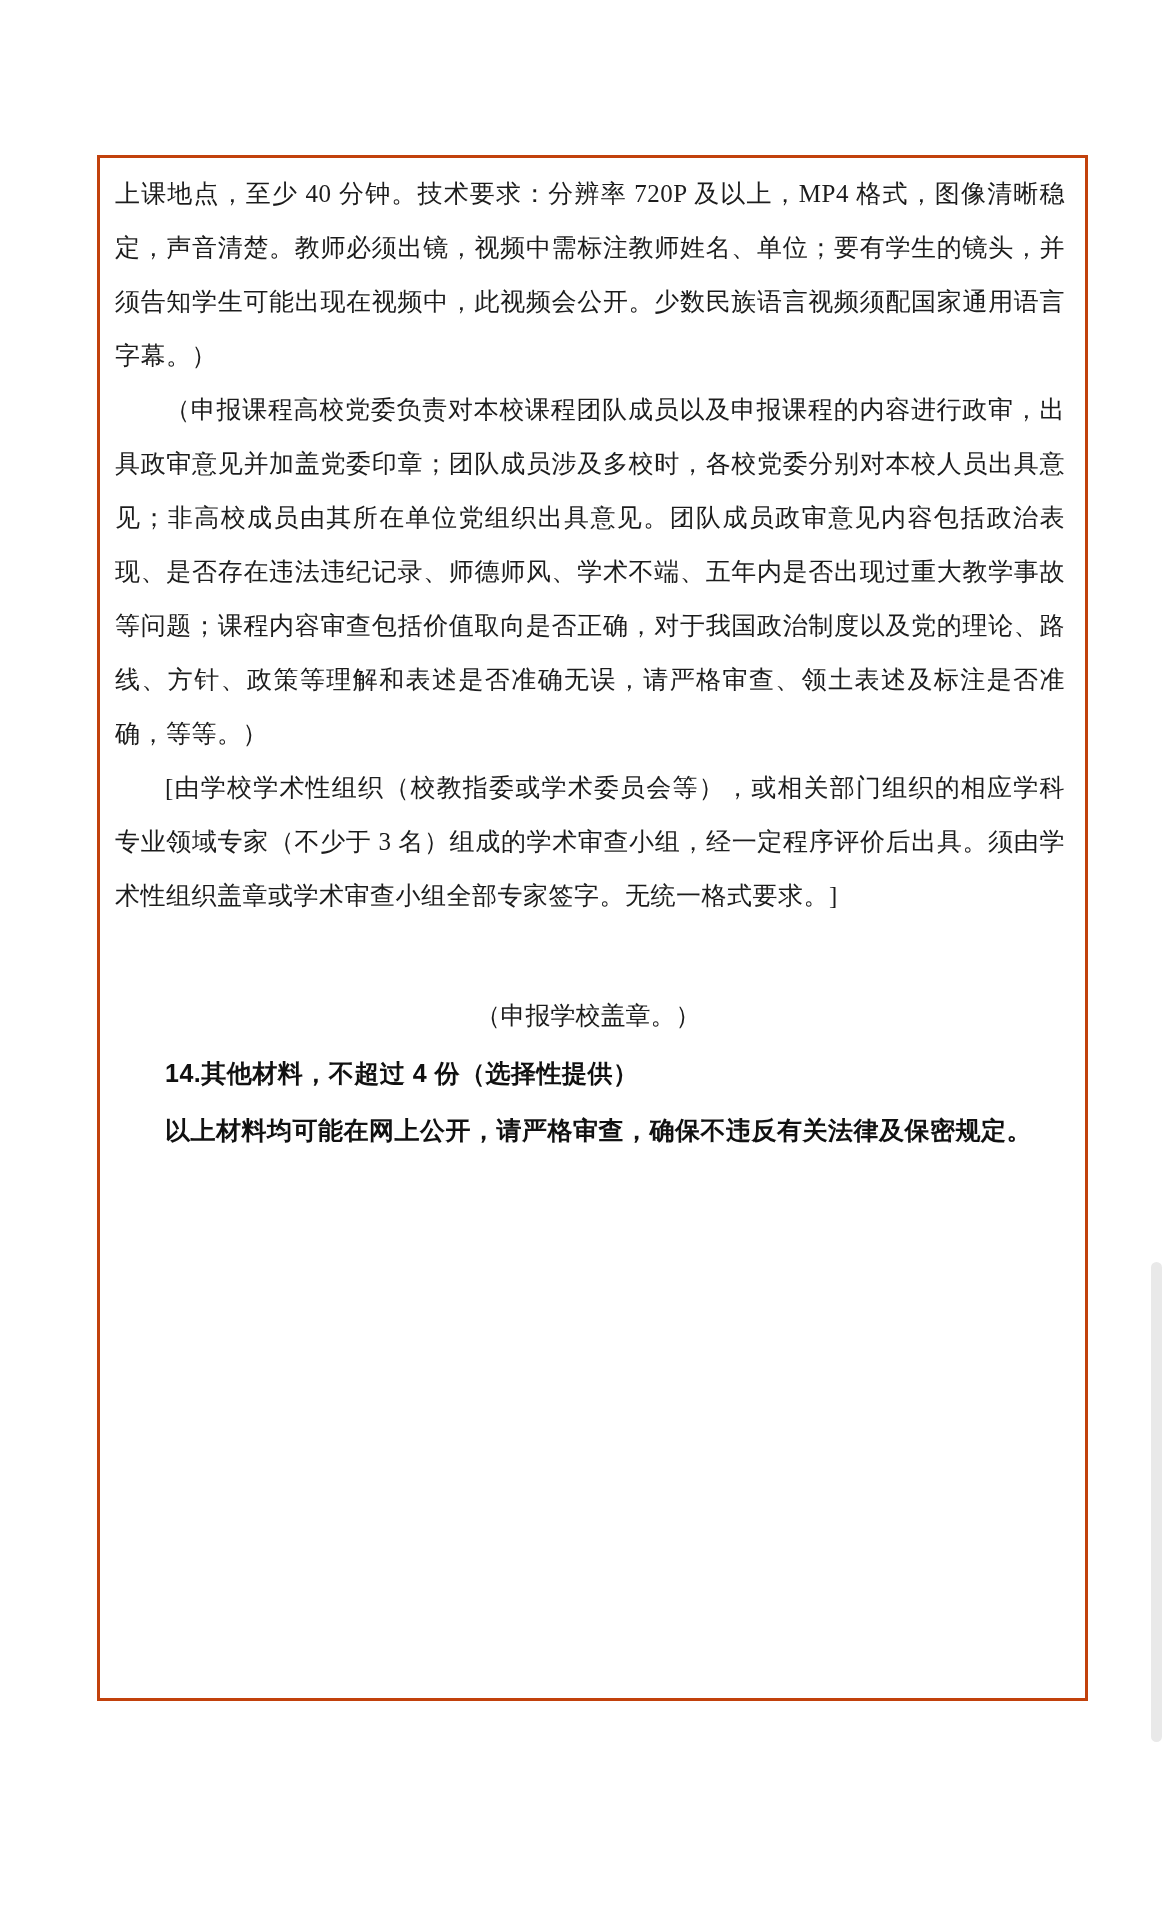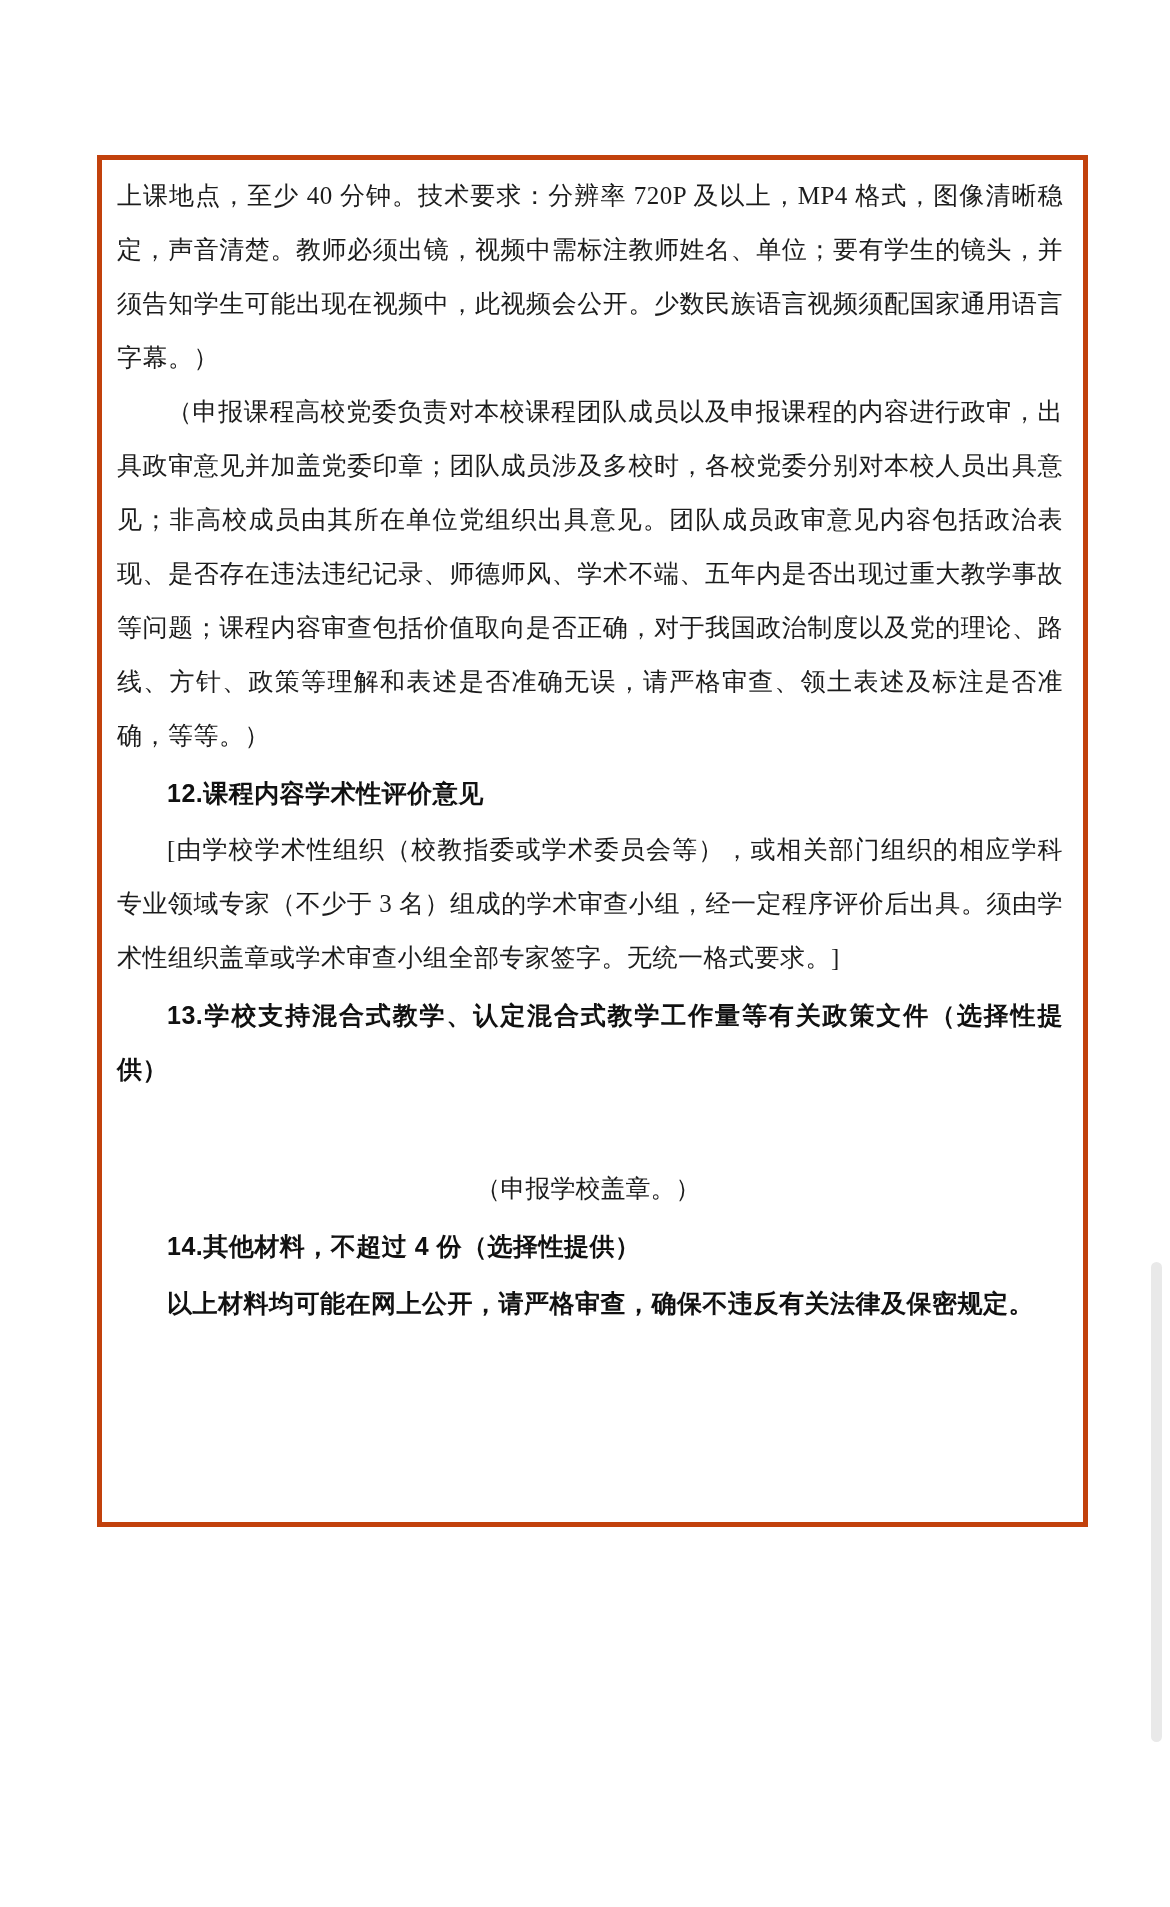--- a/index.html
+++ b/index.html
@@ -10,22 +10,22 @@
     font-family: "Liberation Serif", serif;
     color: #1c1c1c;
     overflow: hidden;
     position: relative;
   }
   .doc-box {
     position: absolute;
     left: 97px;
     top: 155px;
     width: 991px;
-    height: 1372px;
-    border: 5px solid #c2410c;
+    height: 1546px;
+    border: 3px solid #c2410c;
     background: #ffffff;
     padding: 9px 20px 0 15px;
   }
   .para {
     font-size: 25px;
     line-height: 54px;
     text-align: justify;
     letter-spacing: 0.5px;
     word-break: break-all;
   }
@@ -69,25 +69,23 @@
 </head>
 <body>
 
 <div class="doc-box">
 
   <p class="para body">上课地点，至少 40 分钟。技术要求：分辨率 720P 及以上，MP4 格式，图像清晰稳定，声音清楚。教师必须出镜，视频中需标注教师姓名、单位；要有学生的镜头，并须告知学生可能出现在视频中，此视频会公开。少数民族语言视频须配国家通用语言字幕。）</p>
 
 
   <p class="para body indent">（申报课程高校党委负责对本校课程团队成员以及申报课程的内容进行政审，出具政审意见并加盖党委印章；团队成员涉及多校时，各校党委分别对本校人员出具意见；非高校成员由其所在单位党组织出具意见。团队成员政审意见内容包括政治表现、是否存在违法违纪记录、师德师风、学术不端、五年内是否出现过重大教学事故等问题；课程内容审查包括价值取向是否正确，对于我国政治制度以及党的理论、路线、方针、政策等理解和表述是否准确无误，请严格审查、领土表述及标注是否准确，等等。）</p>
 
-  <p class="para heading">12.课程内容学术性评价意见</p>
 
   <p class="para body indent">[由学校学术性组织（校教指委或学术委员会等），或相关部门组织的相应学科专业领域专家（不少于 3 名）组成的学术审查小组，经一定程序评价后出具。须由学术性组织盖章或学术审查小组全部专家签字。无统一格式要求。]</p>
 
-  <p class="para heading">13.学校支持混合式教学、认定混合式教学工作量等有关政策文件（选择性提供）</p>
 
   <p class="stamp-note">（申报学校盖章。）</p>
 
   <p class="para heading section-14">14.其他材料，不超过 4 份（选择性提供）</p>
 
   <p class="para body-bold indent">以上材料均可能在网上公开，请严格审查，确保不违反有关法律及保密规定。</p>
 
 </div>
 
 <div class="scrollbar-thumb"></div>

